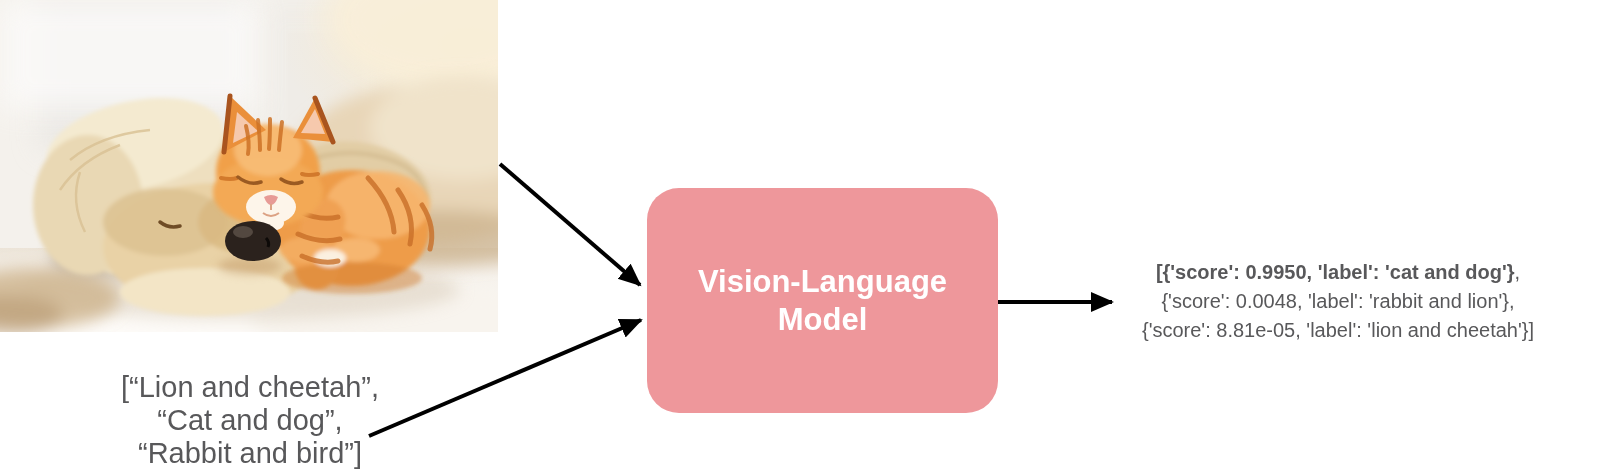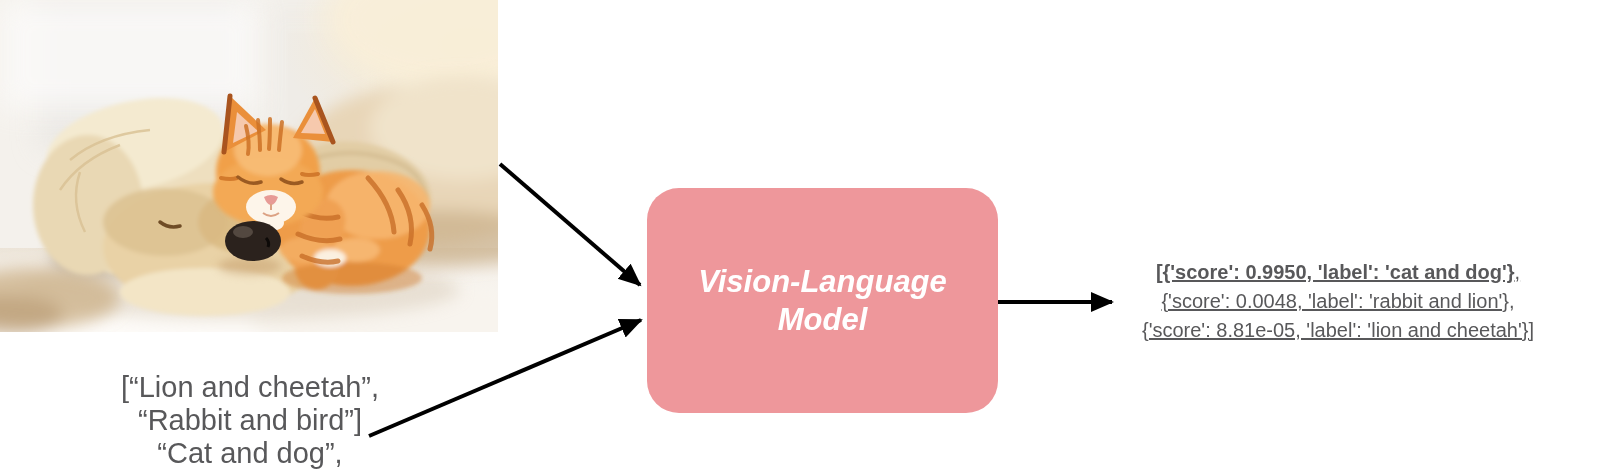--- a/index.html
+++ b/index.html
@@ -12,28 +12,28 @@
   .labels-list{
     position:absolute;left:95px;top:371px;width:310px;text-align:center;
     font-size:29px;line-height:33px;color:#58585A;
   }
   .model-box{
     position:absolute;left:647px;top:188px;width:351px;height:225px;
     background:#EE979B;border-radius:32px;display:flex;align-items:center;justify-content:center;
   }
   .model-box .model-label{
     display:inline-block;width:312px;text-align:center;color:#ffffff;
-    font-size:31px;line-height:38px;font-weight:bold;font-style:italic;
+    font-size:31px;line-height:38px;font-weight:bold;
   }
   .output-block{
     position:absolute;left:1083px;top:258px;width:510px;text-align:center;
     font-size:20px;line-height:29px;color:#58585A;white-space:nowrap;
   }
   .output-block .bold{font-weight:bold;}
-  .out-line{display:block;text-decoration:underline;}
+  .out-line{display:block;}
 </style>
 </head>
 <body>
 
 <div class="canvas">
 
   <svg class="photo" viewBox="0 0 498 332" preserveAspectRatio="none" role="img">
     <defs>
       <filter id="b14" x="-60%" y="-60%" width="220%" height="220%">
           <feGaussianBlur stdDeviation="14"></feGaussianBlur>
@@ -155,22 +155,22 @@
     <path d="M160,222 q9,7 20,4" stroke="#6f4c26" stroke-width="3.5" fill="none" stroke-linecap="round"></path>
     <path d="M232,232 q9,7 19,3" stroke="#6f4c26" stroke-width="3.5" fill="none" stroke-linecap="round"></path>
     <ellipse cx="250" cy="266" rx="32" ry="9" fill="#c39b6b" opacity="0.5" filter="url(#b4)"></ellipse>
     <ellipse cx="253" cy="241" rx="28" ry="20" fill="#2b221d"></ellipse>
     <ellipse cx="243" cy="232" rx="10" ry="6" fill="#5e534a" opacity="0.8"></ellipse>
     <path d="M266,238 q4,4 2,9" stroke="#0d0a08" stroke-width="3" fill="none"></path>
   </svg>
 
   <div class="labels-list">
     <div>[“Lion and cheetah”,</div>
+    <div>“Cat and dog”,</div>
     <div>“Rabbit and bird”]</div>
-    <div>“Cat and dog”,</div>
   </div>
 
   <div class="model-box">
     <span class="model-label">Vision-Language Model</span>
   </div>
 
   <div class="output-block">
     <span class="out-line"><span class="bold">[{'score': 0.9950, 'label': 'cat and dog'}</span><span>,</span></span>
     <span class="out-line">{'score': 0.0048, 'label': 'rabbit and lion'},</span>
     <span class="out-line">{'score': 8.81e-05, 'label': 'lion and cheetah'}]</span>

